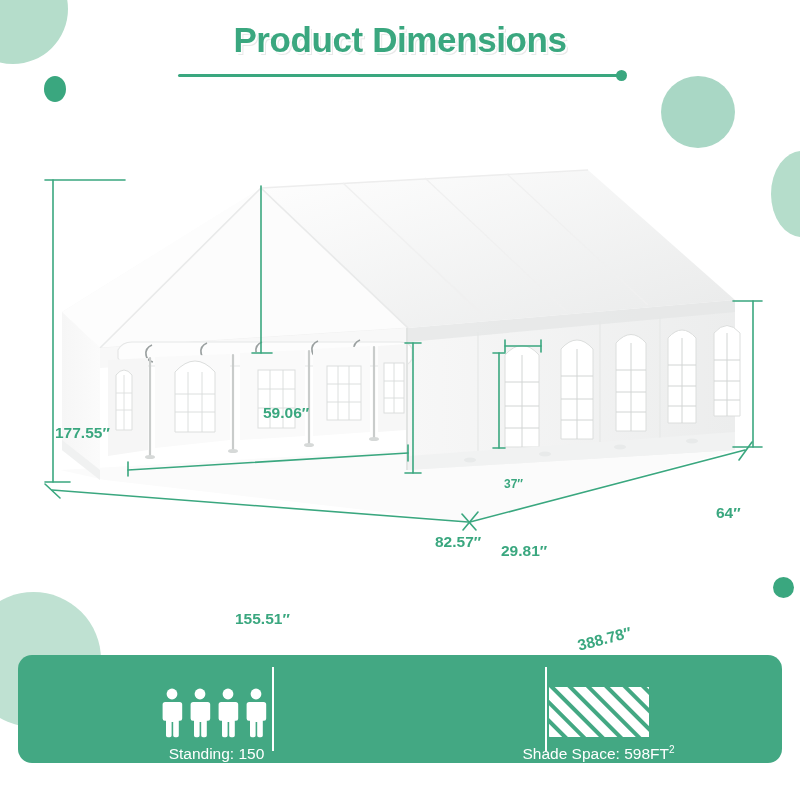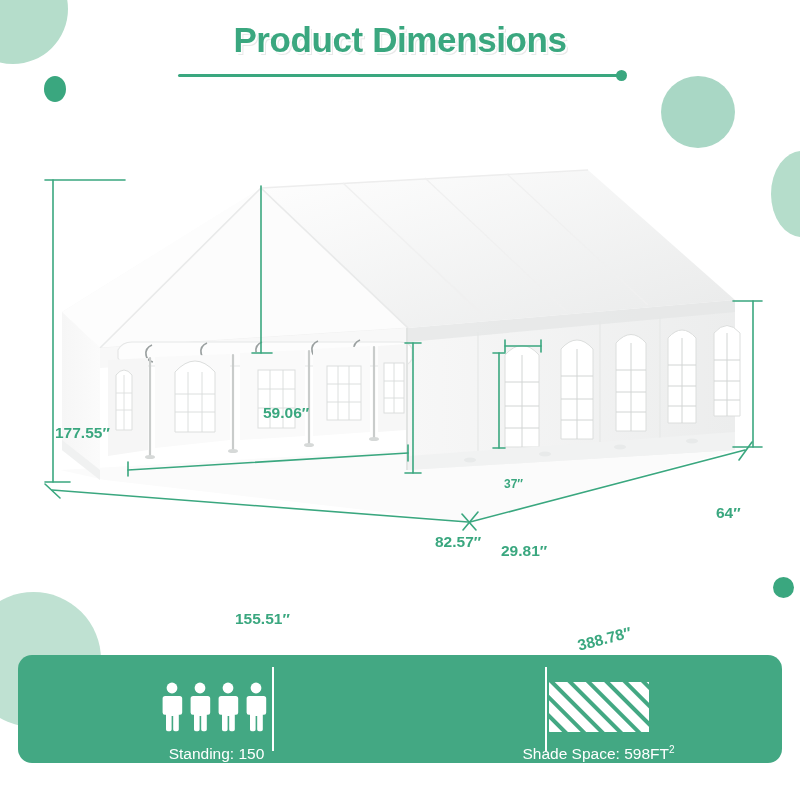--- a/index.html
+++ b/index.html
@@ -59,21 +59,21 @@
   .dim-155{left:235px;top:461px;font-size:15.5px;}
   .dim-221{left:243px;top:516px;font-size:15.5px;}
   .dim-388{left:578px;top:488px;font-size:15.5px;transform:rotate(-14.5deg);transform-origin:left center;}
 
   
   .panel{
     position:absolute;left:18px;top:655px;width:764px;height:108px;
     background:#43a883;border-radius:14px;
   }
   .panel-inner{display:flex;width:100%;height:100%;}
-  .cell{flex:1;position:relative;display:flex;flex-direction:column;align-items:center;justify-content:space-between;padding-top:26px;margin-left:15px;}
+  .cell{flex:1;position:relative;display:flex;flex-direction:column;align-items:center;justify-content:flex-end;padding-top:26px;margin-left:15px;}
   .divider{position:absolute;top:12px;width:2px;height:84px;background:#ffffff;}
   .div-1{left:254px;}
   .div-2{left:527px;}
   .cell-icon{height:52px;display:flex;align-items:center;justify-content:center;}
   .cell-label{
     margin-top:6px;color:#ffffff;font-size:15.5px;font-weight:normal;white-space:nowrap;
   }
   .cell-label sup{font-size:10px;vertical-align:super;}
 </style>
 </head>

